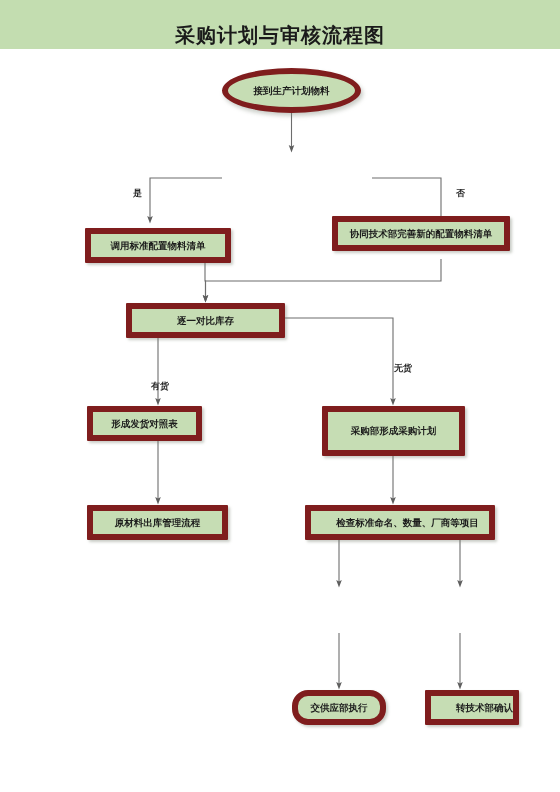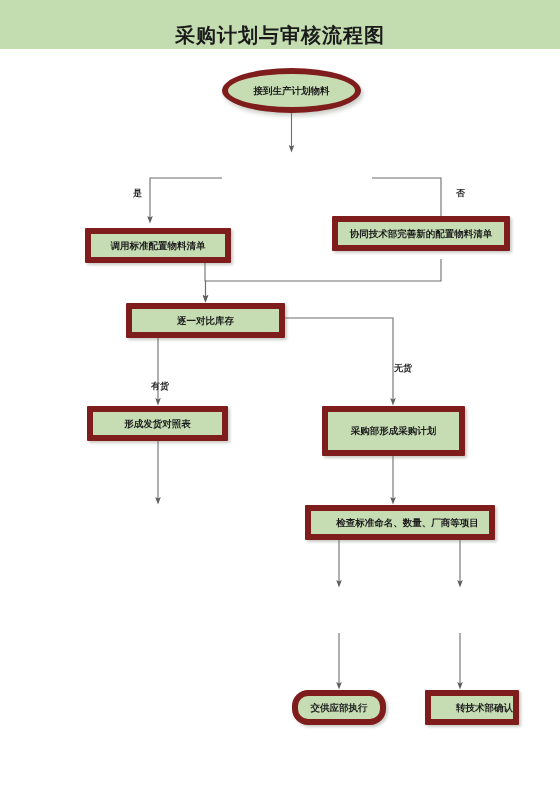--- a/index.html
+++ b/index.html
@@ -155,28 +155,31 @@
     </div>
 
     <div class="node process" style="left:332px; top:216px; width:178px; height:35px;">
       <span>协同技术部完善新的配置物料清单</span>
     </div>
 
     <div class="node process" style="left:126px; top:303px; width:159px; height:35px;justify-content:center;">
       <span>逐一对比库存</span>
     </div>
 
-    <div class="node process" style="left:87px; top:406px; width:141px; height:35px;">
+    <div class="node process" style="left:87px; top:406px; width:115px; height:35px;">
       <span>形成发货对照表</span>
     </div>
 
     <div class="node process" style="left:322px; top:406px; width:143px; height:50px;">
       <span>采购部形成采购计划</span>
     </div>
 
+    <div class="node process" style="left:87px; top:505px; width:141px; height:35px;">
+      <span>原材料出库管理流程</span>
+    </div>
 
     <div class="node process" style="left:305px; top:505px; width:190px; height:35px;padding-left:15px;">
       <span>检查标准命名、数量、厂商等项目</span>
     </div>
 
 
 
     <div class="node process" style="left:292px; top:690px; width:94px; height:35px;border-radius:16px;">
       <span>交供应部执行</span>
     </div>

